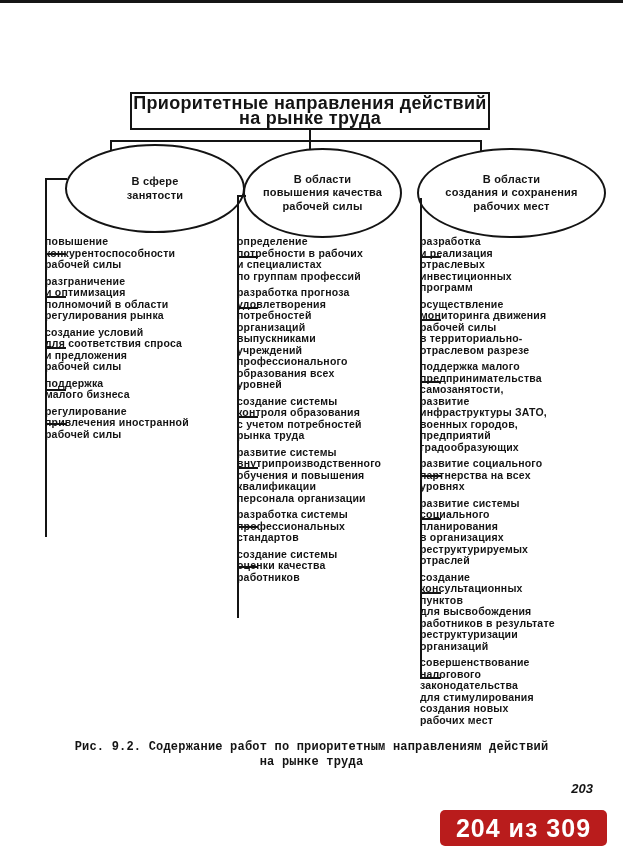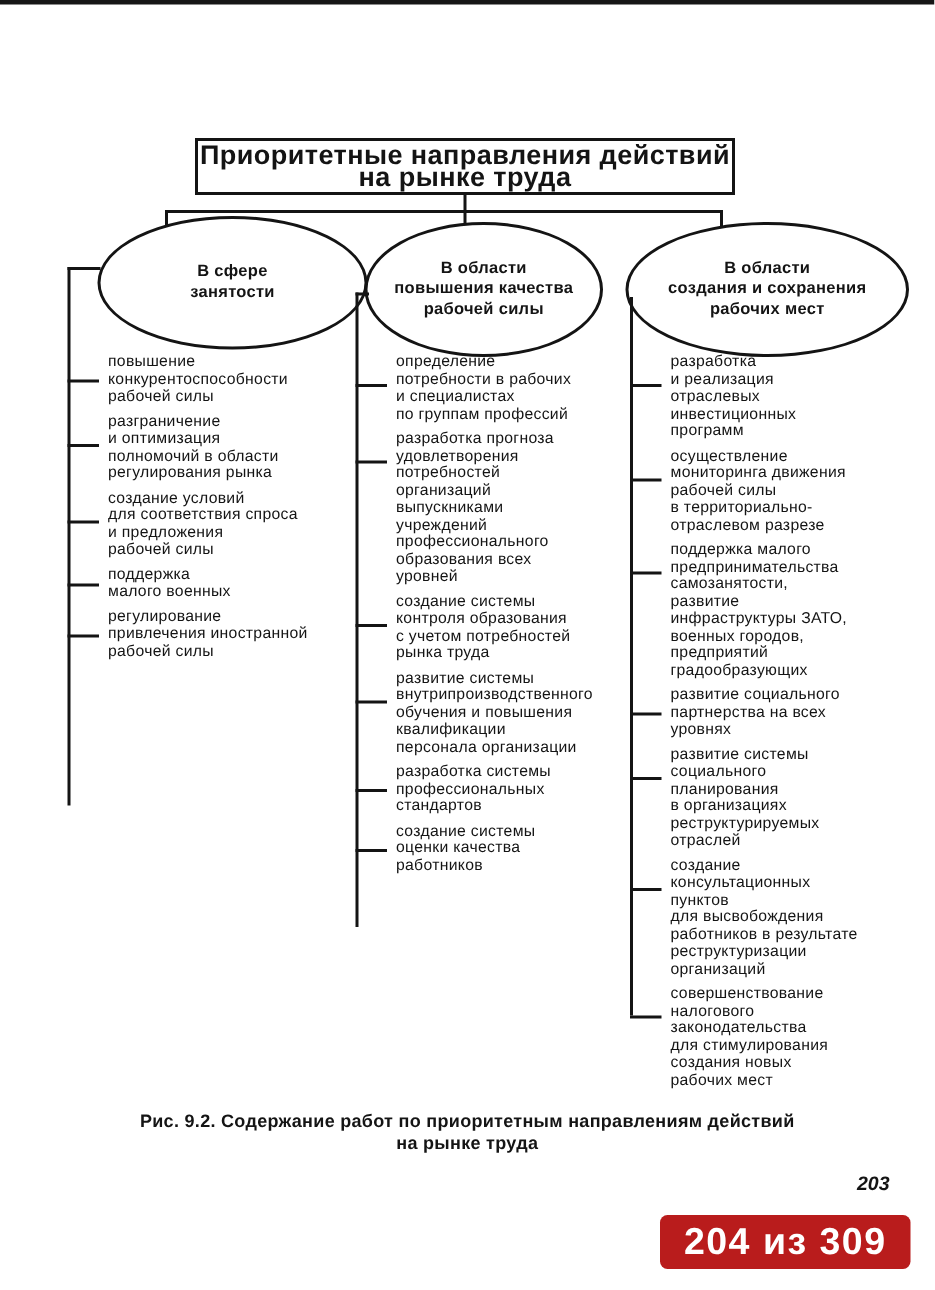--- a/index.html
+++ b/index.html
@@ -43,22 +43,22 @@
   .col1{left:45px;top:178px;}
   .col2{left:237px;top:195px;}
   .col3{left:420px;top:198px;}
   .spine{position:absolute;left:0;top:0;width:0;border-left:2px solid #141414;}
   .ell-link{position:absolute;left:0;top:0;height:0;border-top:2px solid #141414;}
   .items{position:relative;}
   .col1 .items{margin-top:58px;}
   .col2 .items{margin-top:41px;}
   .col3 .items{margin-top:38px;}
   .item{
-    position:relative;margin:0 0 5px 0;padding-left:27px;
-    font-weight:normal;font-size:10.5px;line-height:11.5px;letter-spacing:.2px;
+    position:relative;margin:0 0 5px 0;
+    font-weight:bold;font-size:10.5px;line-height:11.5px;letter-spacing:.2px;
     white-space:pre-line;color:#141414;
   }
   .item::before{
     content:"";position:absolute;left:0;width:21px;height:0;
     border-top:2px solid #141414;top:min(50%,20px);
   }
 
   
   .caption{
     left:0;top:740px;width:623px;text-align:center;
@@ -107,21 +107,21 @@
 рабочей силы</div>
     <div class="item">разграничение
 и оптимизация
 полномочий в области
 регулирования рынка</div>
     <div class="item">создание условий
 для соответствия спроса
 и предложения
 рабочей силы</div>
     <div class="item">поддержка
-малого военных</div>
+малого бизнеса</div>
     <div class="item">регулирование
 привлечения иностранной
 рабочей силы</div>
   </div>
 </div>
 
 <div class="col-group col2">
   <div class="spine" style="height: 422.5px;"></div>
   <div class="ell-link" style="width:9px;"></div>
   <div class="items">
@@ -195,16 +195,16 @@
 организаций</div>
     <div class="item">совершенствование
 налогового
 законодательства
 для стимулирования
 создания новых
 рабочих мест</div>
   </div>
 </div>
 
-<div class="abs caption" style="white-space:pre-line;">Рис. 9.2. Содержание работ по приоритетным направлениям действий
+<div class="abs caption" style="white-space:pre-line;font-family:Liberation Mono, monospace;">Рис. 9.2. Содержание работ по приоритетным направлениям действий
 на рынке труда</div>
 <div class="abs page-number">203</div>
 <div class="abs pager-badge" style="background: #b91c1c; color: rgb(255, 255, 255);">204 из 309</div>
 
 </body></html>

